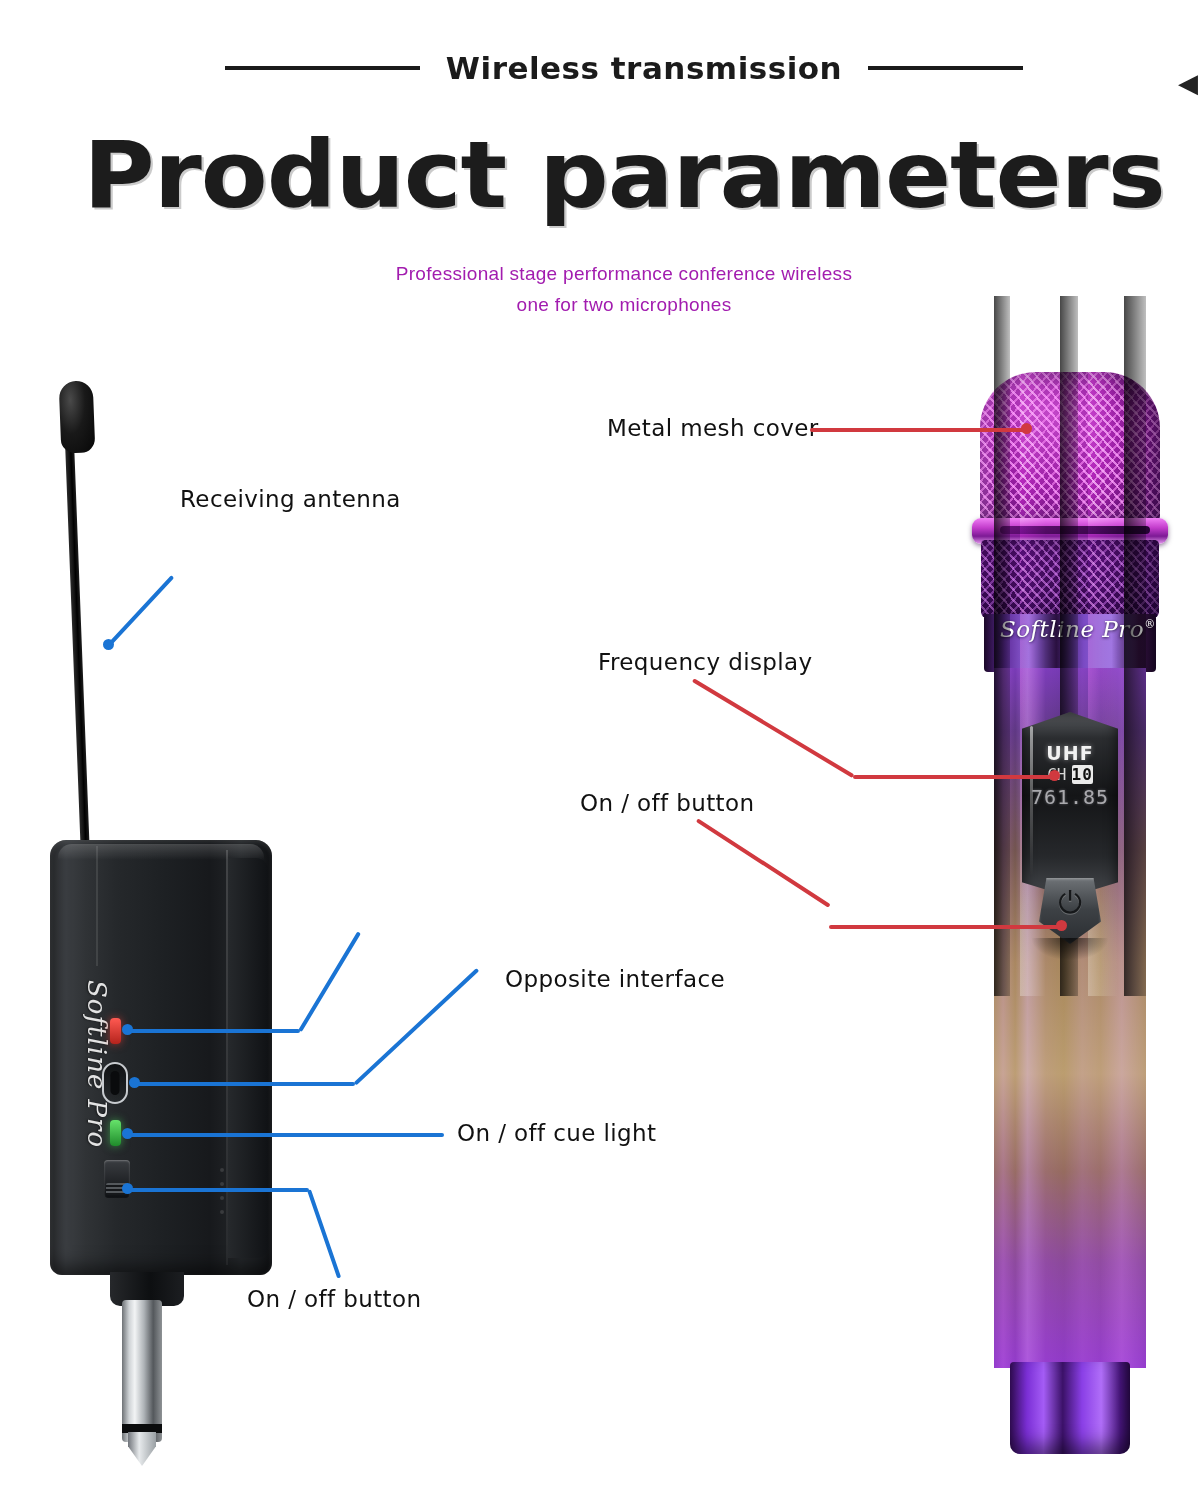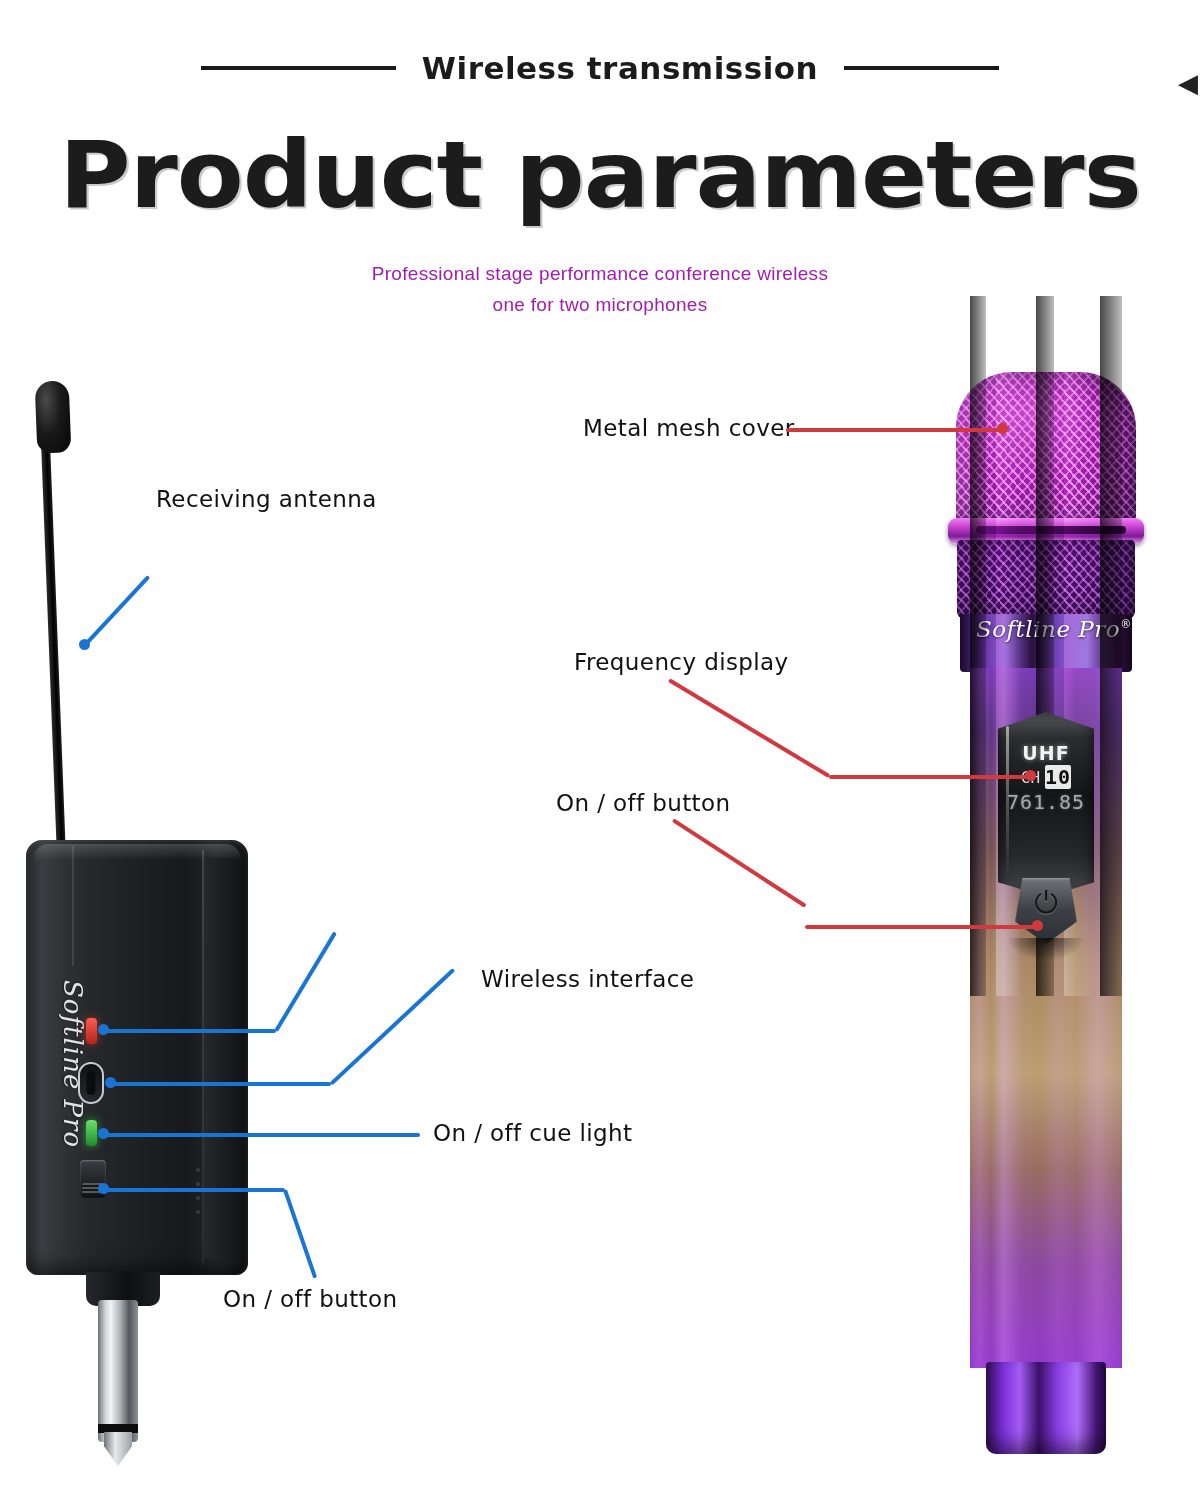--- a/index.html
+++ b/index.html
@@ -4,21 +4,21 @@
 <title>Product parameters</title>
 <style>
   html,body{margin:0;padding:0;}
   body{
     width:1200px;height:1500px;
     background:#ffffff;
     font-family:"Liberation Sans",sans-serif;
     position:relative;overflow:hidden;
     -webkit-font-smoothing:antialiased;
   }
-  .stage{position:absolute;inset:0;}
+  .stage{position:absolute;inset:0;margin-left:24px;}
 
   
   .eyebrow{
     position:absolute;top:50px;left:0;width:1200px;
     display:flex;align-items:center;justify-content:center;gap:26px;
   }
   .eyebrow .rule{height:4px;background:#1a1a1a;width:195px;}
   .eyebrow .rule.right{width:155px;}
   .eyebrow .etext{
     font-size:31px;font-weight:600;color:#1b1b1b;
@@ -276,21 +276,21 @@
   }
   .lcd .chrow{
     display:flex;align-items:center;justify-content:center;gap:5px;margin-top:1px;
   }
   .lcd .chlabel{
     font-family:"DejaVu Sans Mono",monospace;
     font-size:16px;color:#d9d9d9;letter-spacing:0;
   }
   .lcd .chval{
     font-family:"DejaVu Sans Mono",monospace;
-    font-size:20px;font-weight:700;color:#111;background:#eaeaea;
+    font-size:16px;font-weight:700;color:#111;background:#eaeaea;
     padding:0 0;border-radius:2px;letter-spacing:1px;
   }
   .lcd .freq{
     font-family:"DejaVu Sans Mono",monospace;
     font-size:20px;color:#a9a9ad;letter-spacing:1px;margin-top:1px;
     text-shadow:0 0 3px rgba(200,200,210,.4);
   }
 
   .power-btn{
     position:absolute;left:85px;top:618px;width:62px;height:66px;
@@ -403,21 +403,21 @@
     <div class="freq">761.85</div>
   </div>
 
   <div class="power-btn" style="left:1015px;top:878px;"></div>
   <div class="power-glyph" style="left:1015px;top:888px;">⏻</div>
   <div class="btn-shadow" style="left:1008px;top:938px;"></div>
 
   <div class="mic-cap" style="left:986px;top:1362px;"></div>
 
   <div class="callout" style="left:156px;top:486px;">Receiving antenna</div>
-  <div class="callout" style="left:481px;top:966px;">Wireless interface</div>
+  <div class="callout" style="left:481px;top:966px;">Opposite interface</div>
   <div class="callout" style="left:433px;top:1120px;">On / off cue light</div>
   <div class="callout" style="left:223px;top:1286px;">On / off button</div>
 
   <div class="callout" style="left:583px;top:415px;">Metal mesh cover</div>
   <div class="callout" style="left:574px;top:649px;">Frequency display</div>
   <div class="callout" style="left:556px;top:790px;">On / off button</div>
 
   <div class="leader blue" style="left:84px;top:644px;width:95px;transform:rotate(-47deg);"></div>
   <div class="dot blue" style="left:79px;top:639px;"></div>
 

